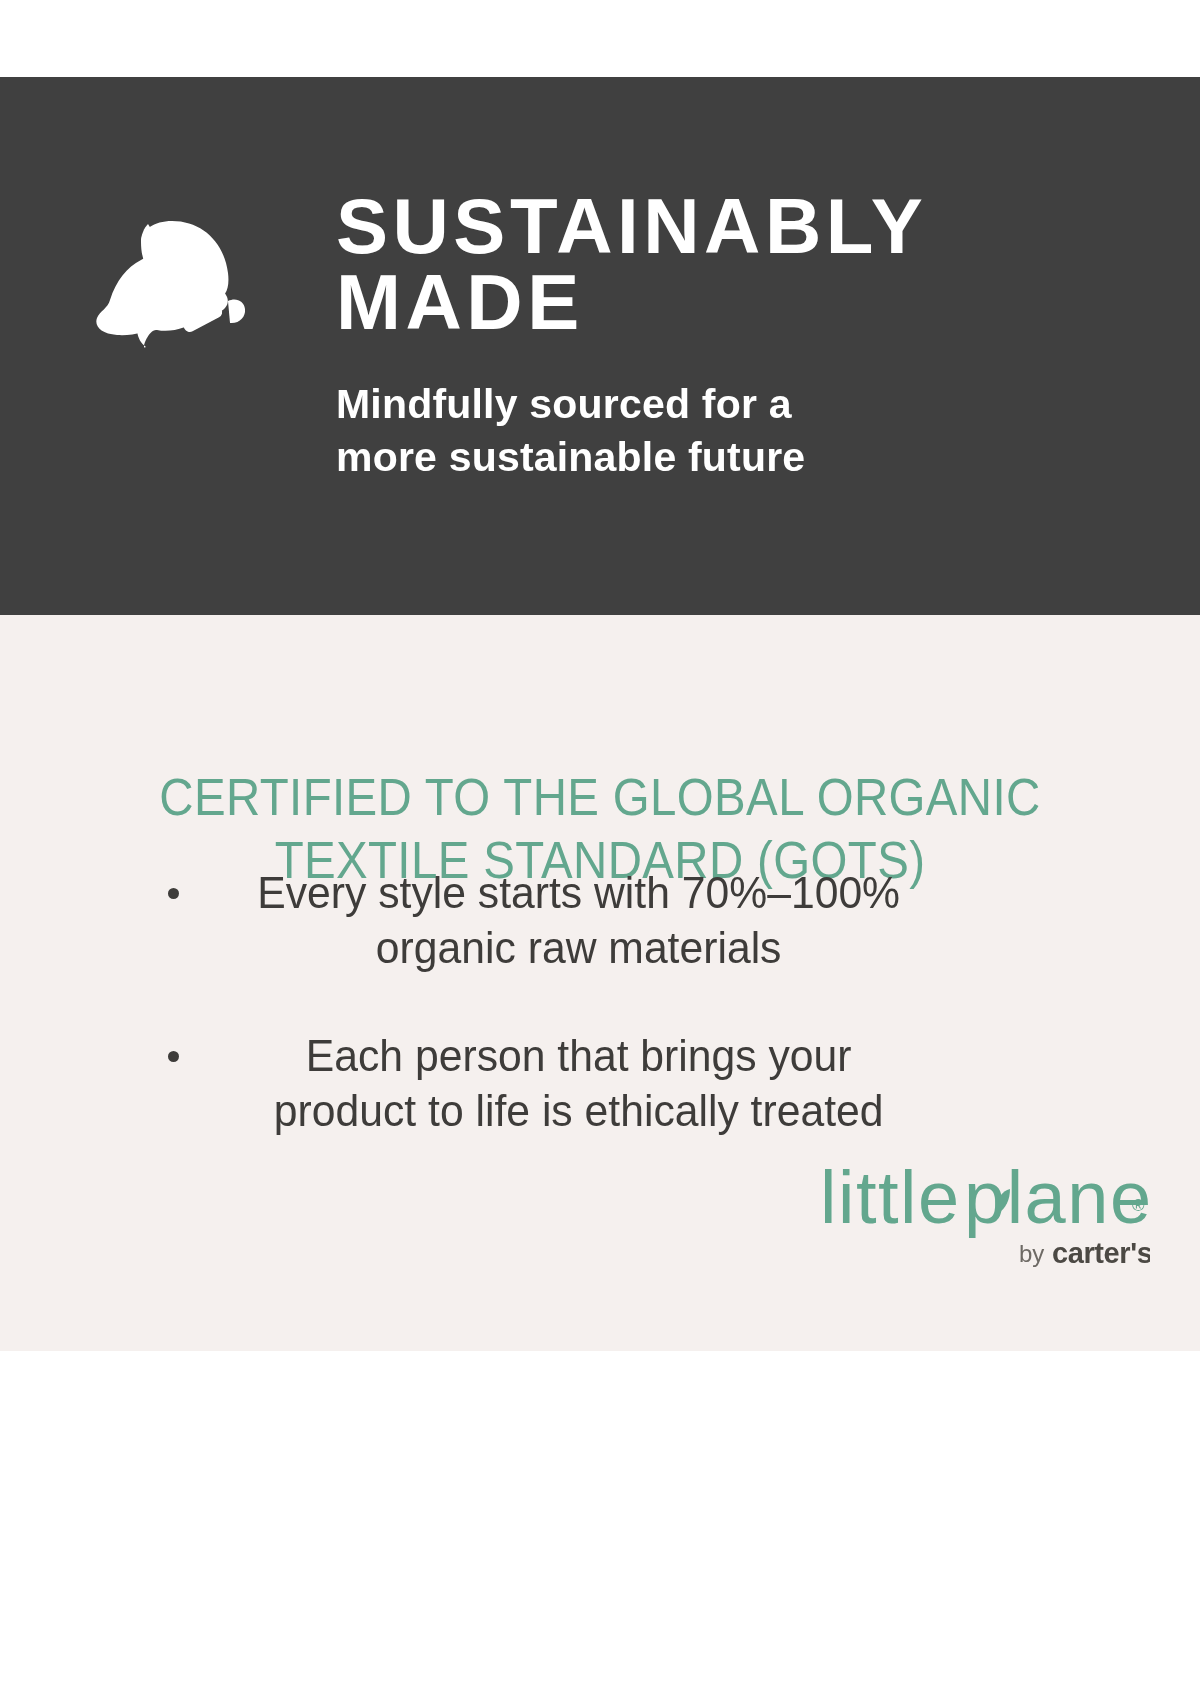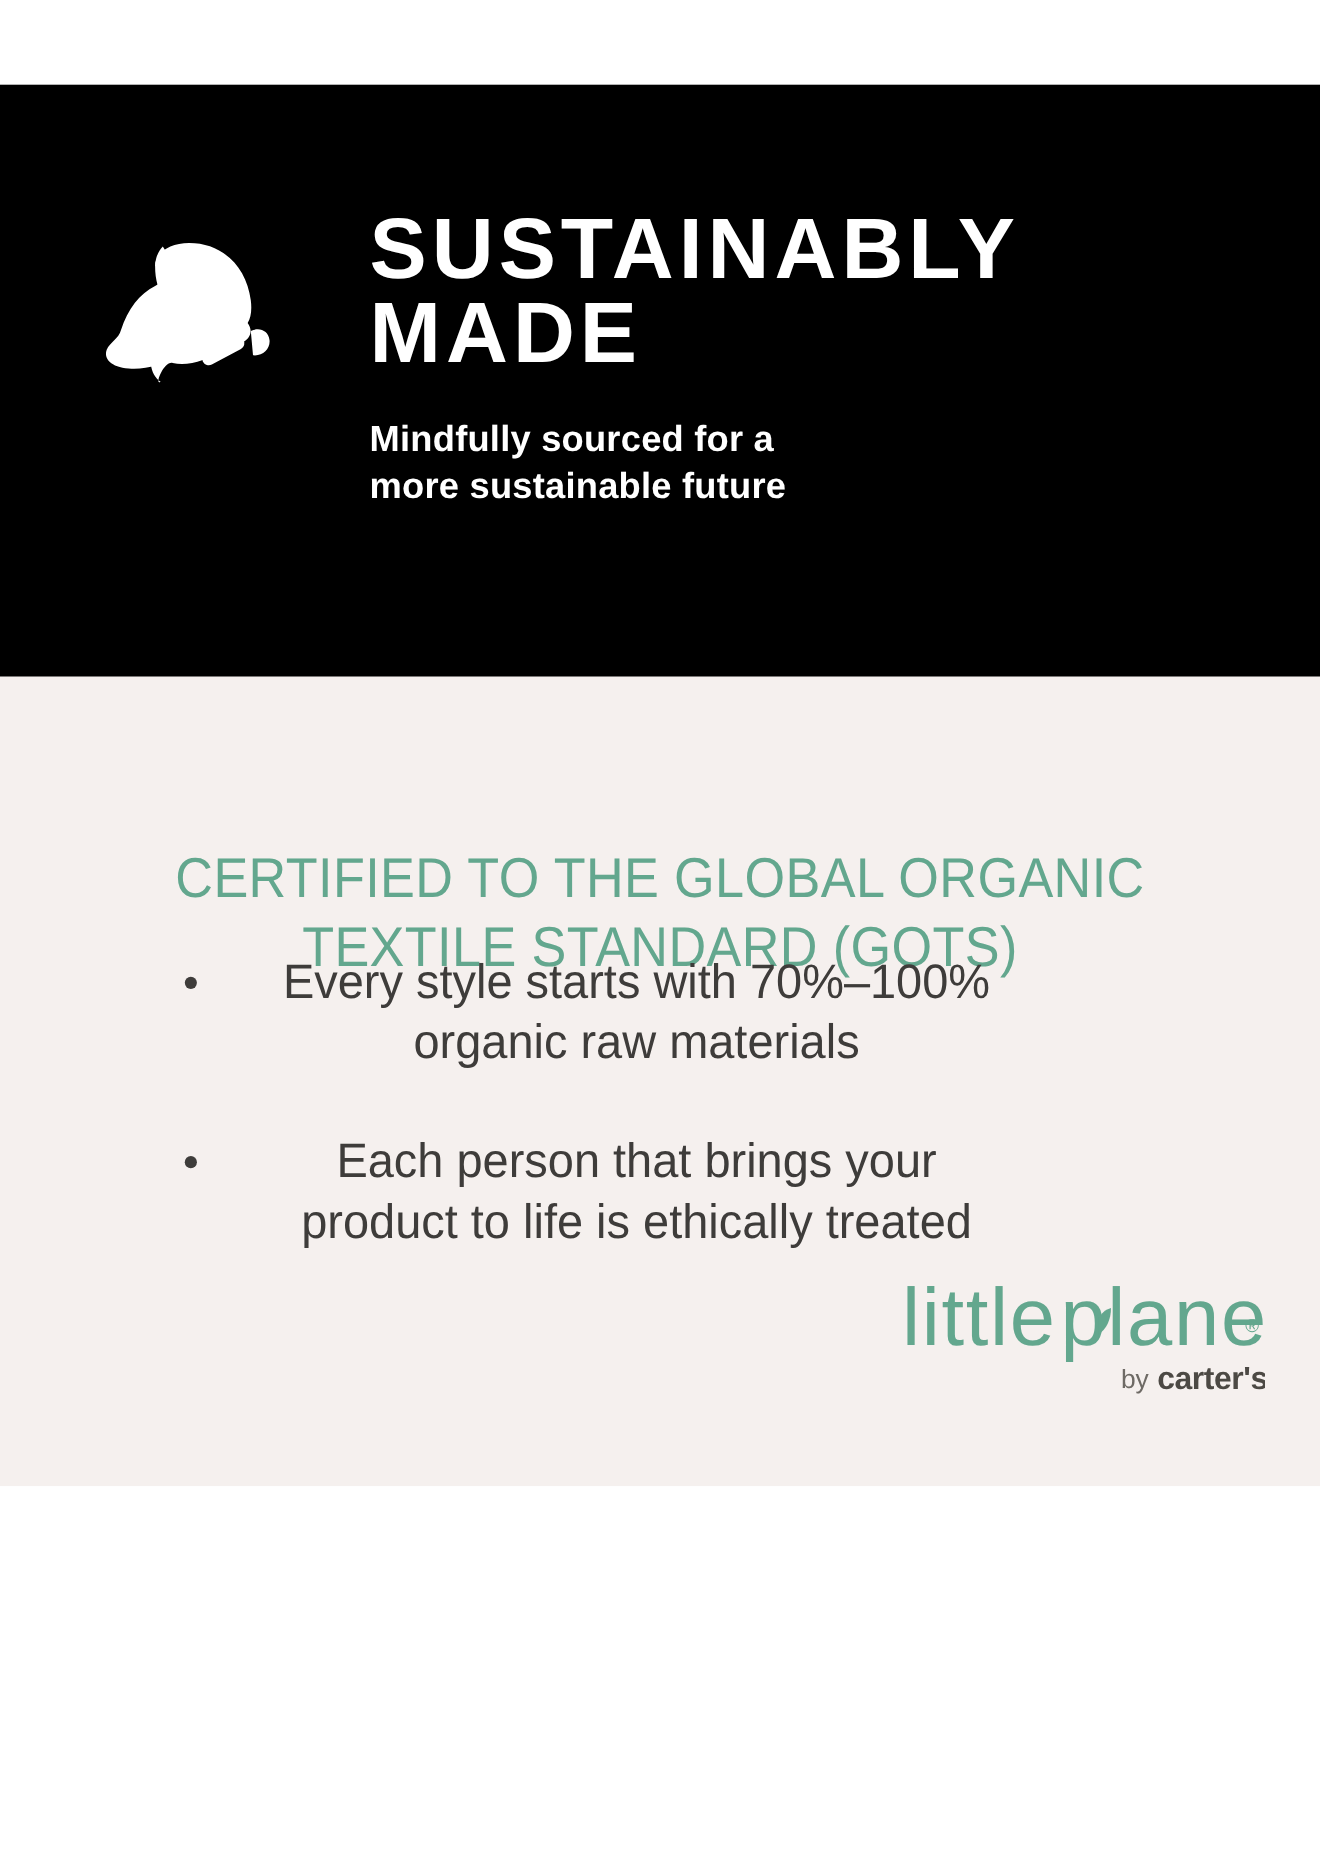--- a/index.html
+++ b/index.html
@@ -20,21 +20,21 @@
     overflow: hidden;
   }
 
   
   .hero {
     position: absolute;
     left: 0;
     top: 77px;
     width: 1200px;
     height: 606px;
-    background: #000000;
+    background: #404040;
     box-sizing: border-box;
   }
 
   .hero-row {
     position: absolute;
     left: 78px;
     top: 112px;
     width: 1040px;
     display: flex;
     align-items: flex-start;
@@ -61,21 +61,21 @@
     letter-spacing: 4.5px;
     margin: 0;
     text-transform: uppercase;
     white-space: pre-line;
   }
 
   .hero-sub {
     color: #ffffff;
     font-family: "Liberation Sans", sans-serif;
     font-weight: 700;
-    font-size: 33px;
+    font-size: 41px;
     line-height: 1.28;
     letter-spacing: 0.2px;
     margin: 38px 0 0 0;
     white-space: pre-line;
   }
 
   
   .info {
     position: absolute;
     left: 0;

